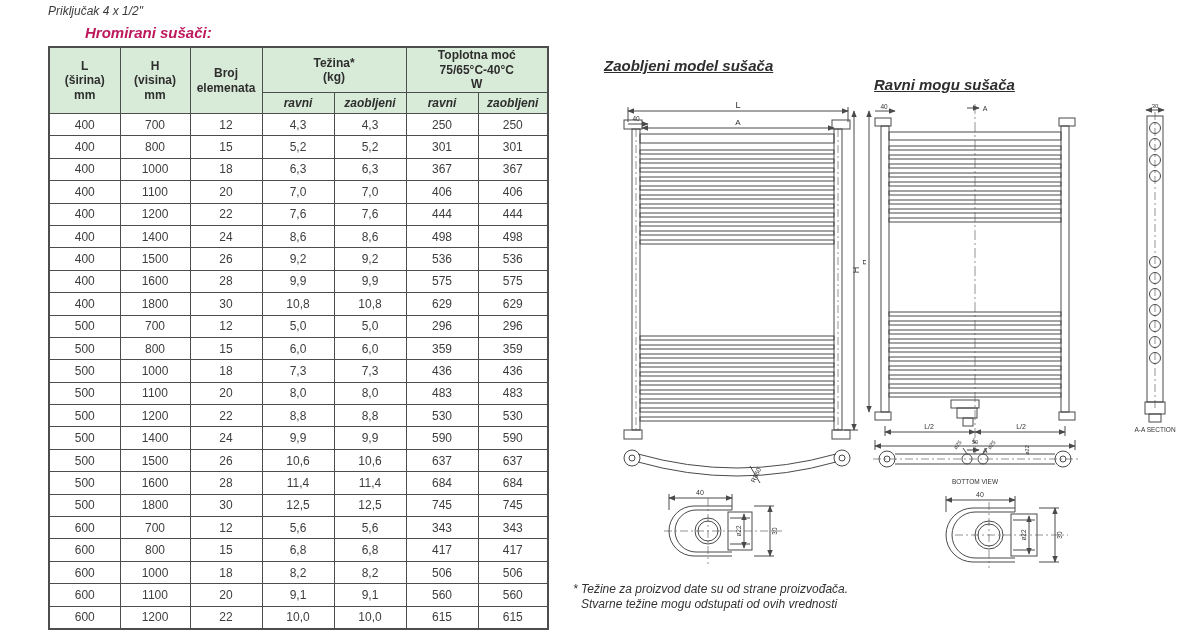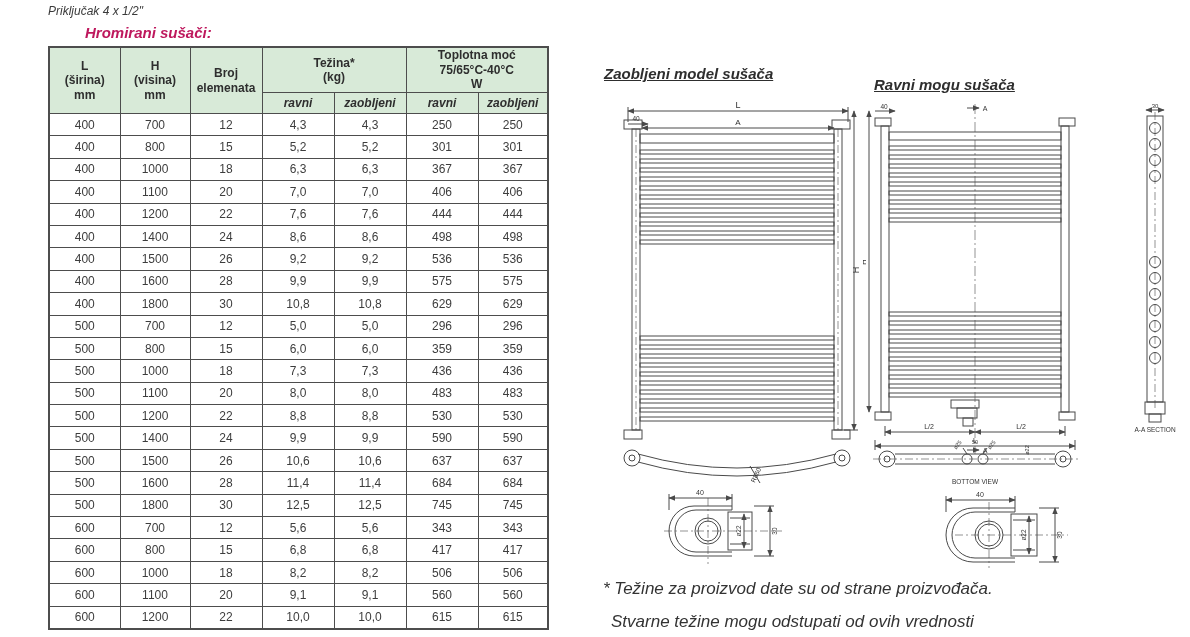--- a/index.html
+++ b/index.html
@@ -11,28 +11,28 @@
              border:2px solid var(--border,#4d4d4d);}
   table.spec th,table.spec td{border:1px solid var(--border,#4d4d4d);text-align:center;vertical-align:middle;
              padding:0;color:#3d3d3d;}
   table.spec thead th{background:var(--header-bg,#d8ead8);font-weight:bold;font-size:12px;
              white-space:pre-line;line-height:1.2;color:#2e2e2e;}
   table.spec thead tr.top th{height:44px;}
   table.spec thead tr.sub th{height:20px;font-style:italic;}
   table.spec td{font-size:12px;height:21.4px;line-height:1;}
   .model-title{position:absolute;font-style:italic;font-weight:bold;font-size:15px;
              text-decoration:underline;color:#2e2e2e;}
-  .zaobljeni-title{left:604px;top:65px;}
+  .zaobljeni-title{left:604px;top:57px;}
   .ravni-title{left:874px;top:76px;}
   .drawing{position:absolute;}
   .drawing-left{left:612px;top:98px;}
   .drawing-right{left:863px;top:102px;}
-  .footnote{position:absolute;left:603px;top:582px;font-style:italic;font-size:17px;
+  .footnote{position:absolute;left:573px;top:582px;font-style:italic;font-size:12px;
             line-height:14.5px;color:#333;}
-  .footnote .indent{margin-left:8px;margin-top:18px;}
+  .footnote .indent{margin-left:8px;}
   svg text{font-family:"Liberation Sans",sans-serif;fill:#333;stroke:none;}
 </style>
 </head>
 <body>
 
 <div class="page">
 
   <div class="note">Priključak 4 x 1/2"</div>
   <div class="table-title">Hromirani sušači:</div>
 

